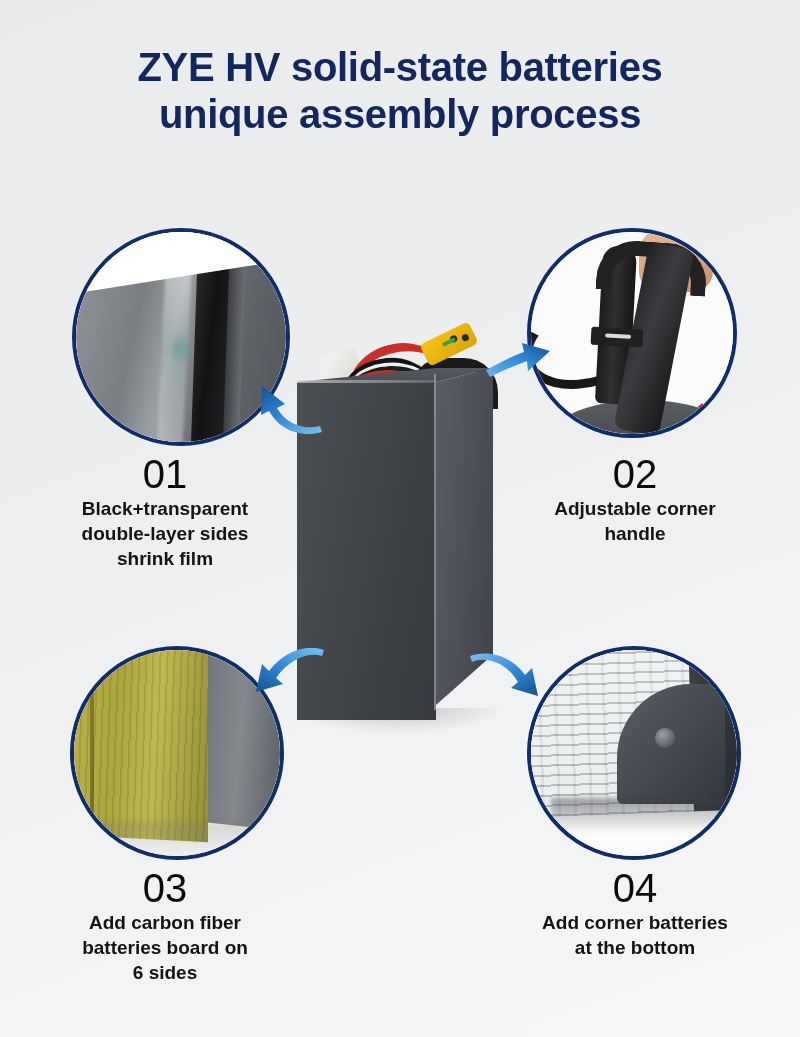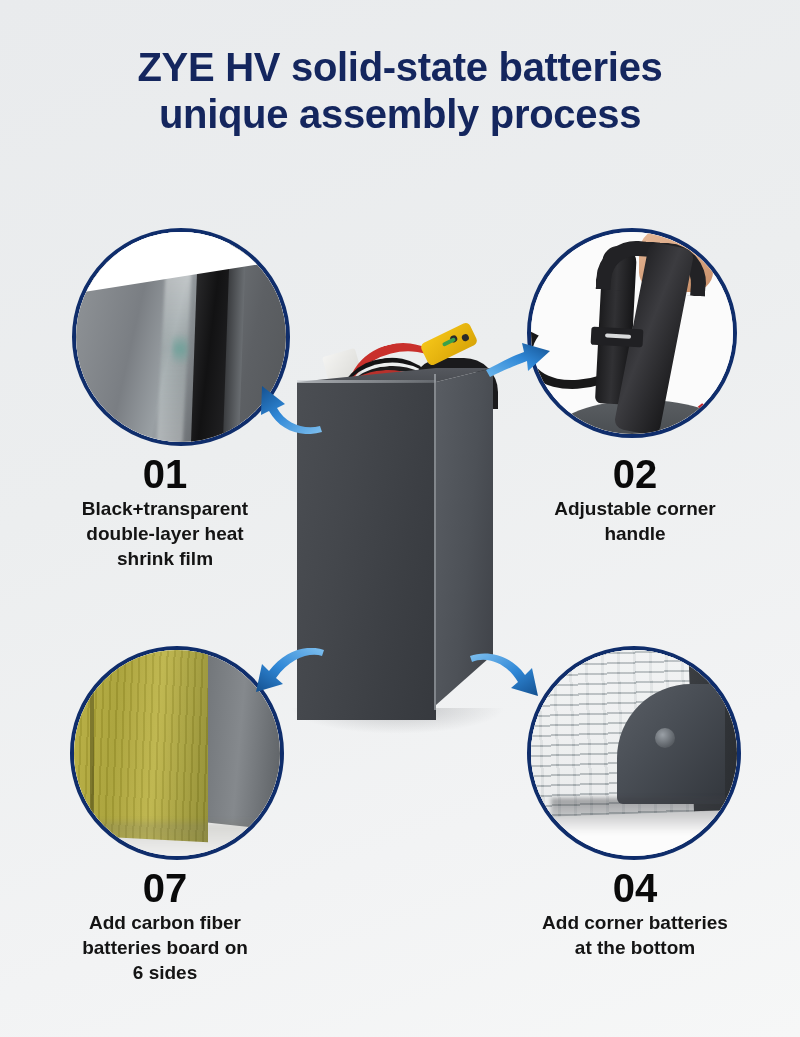--- a/index.html
+++ b/index.html
@@ -286,21 +286,21 @@
     position:absolute; left: 112px; top: 52px; width: 82px; height: 16px;
     background:#18181a; border-radius: 6px;
   }
 
   
   .arrow { position: absolute; }
 
   
   .label-block { position:absolute; text-align:center; }
   .num {
-    color:#0a0a0a; font-weight:bold; font-size: 40px; line-height: 44px;
+    color:#0a0a0a; font-weight:normal; font-size: 40px; line-height: 44px;
   }
   .cap {
     color:#141414; font-weight:bold; font-size: 19px; line-height: 25px;
   }
   #label-01 { left: 20px; top: 452px; width: 290px; }
   #label-02 { left: 490px; top: 452px; width: 290px; }
   #label-03 { left: 20px; top: 866px; width: 290px; }
   #label-04 { left: 480px; top: 866px; width: 310px; }
 </style>
 </head>
@@ -420,35 +420,35 @@
         <stop offset="100%" stop-color="#14508f"></stop>
       </linearGradient>
     </defs>
     <path d="M4 10 C 18 4, 38 10, 50 30 L 43 36 L 70 44 L 64 16 L 57 23 C 42 2, 18 -2, 2 4 Z" fill="url(#ag4)"></path>
   </svg>
 
   <div class="label-block" id="label-01">
     <div class="num">01</div>
     <div class="cap">
       <div>Black+transparent</div>
-      <div>double-layer heat</div>
+      <div>double-layer sides</div>
       <div>shrink film</div>
     </div>
   </div>
 
   <div class="label-block" id="label-02">
     <div class="num">02</div>
     <div class="cap">
       <div>Adjustable corner</div>
       <div>handle</div>
     </div>
   </div>
 
   <div class="label-block" id="label-03">
-    <div class="num">07</div>
+    <div class="num">03</div>
     <div class="cap">
       <div>Add carbon fiber</div>
       <div>batteries board on</div>
       <div>6 sides</div>
     </div>
   </div>
 
   <div class="label-block" id="label-04">
     <div class="num">04</div>
     <div class="cap">

